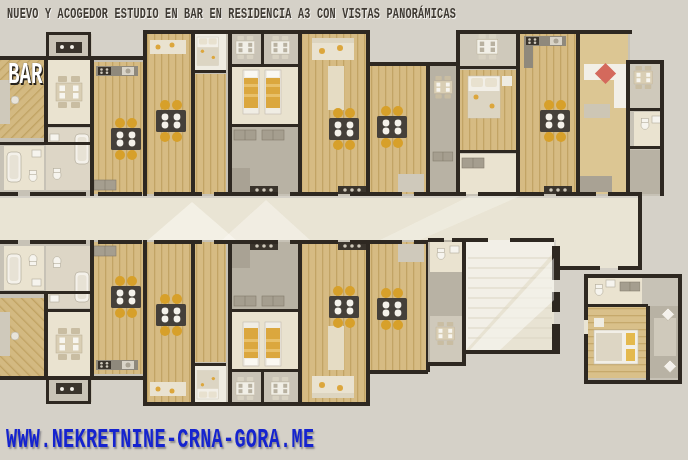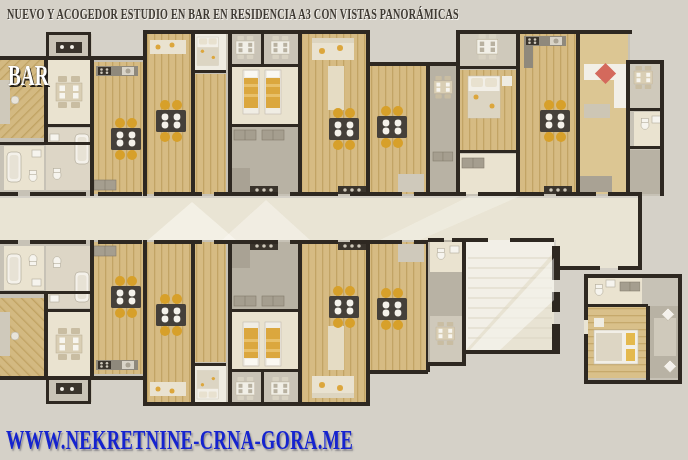--- a/index.html
+++ b/index.html
@@ -2,21 +2,21 @@
 <html style="--canvas: #d5d1c8; --wall: #2e2821; --wood: #d5ba81; --cream: #eae3d0; --corridor: #e9e4d4; --accent-orange: #d7a02a; --accent-red: #d4695c; --url-blue: #1523cf; --title-text: #3f3a33;"><head>
 <meta charset="utf-8">
 <style>
   :root{
     --canvas:#d5d1c8; --wall:#2e2821; --wood:#d5ba81; --cream:#eae3d0;
     --corridor:#e9e4d4; --accent-orange:#d7a02a; --accent-red:#d4695c;
     --url-blue:#1523cf; --title-text:#3f3a33;
   }
   html,body{margin:0;padding:0}
   #stage{position:relative;width:688px;height:460px;background:var(--canvas);
-         overflow:hidden;font-family:Liberation Serif, serif;}
+         overflow:hidden;font-family:Liberation Mono, monospace;}
   #plan-svg{position:absolute;left:0;top:0}
   .w{fill:var(--wall,#2e2821)}
   .gray{fill:#b8b2a4}.lt{fill:#cfc9bb}.balc{fill:#c9c3b6}
   .white{fill:#f2efe7}.cream{fill:var(--cream,#eae3d0)}
   .overlay{position:absolute;white-space:nowrap;transform-origin:left top;font-weight:bold;line-height:1;}
   #title{left:7px;top:7px;font-size:15px;letter-spacing:.3px;
          color:var(--title-text);transform:scaleX(.68);
          text-shadow:1px 1px 0 rgba(255,255,255,.85);}
   #bar-label{left:8px;top:60px;font-size:30px;color:#fff;transform:scaleX(.64);
          text-shadow:2px 2px 0 rgba(25,22,18,.92), 0 0 1px rgba(25,22,18,.8);}

